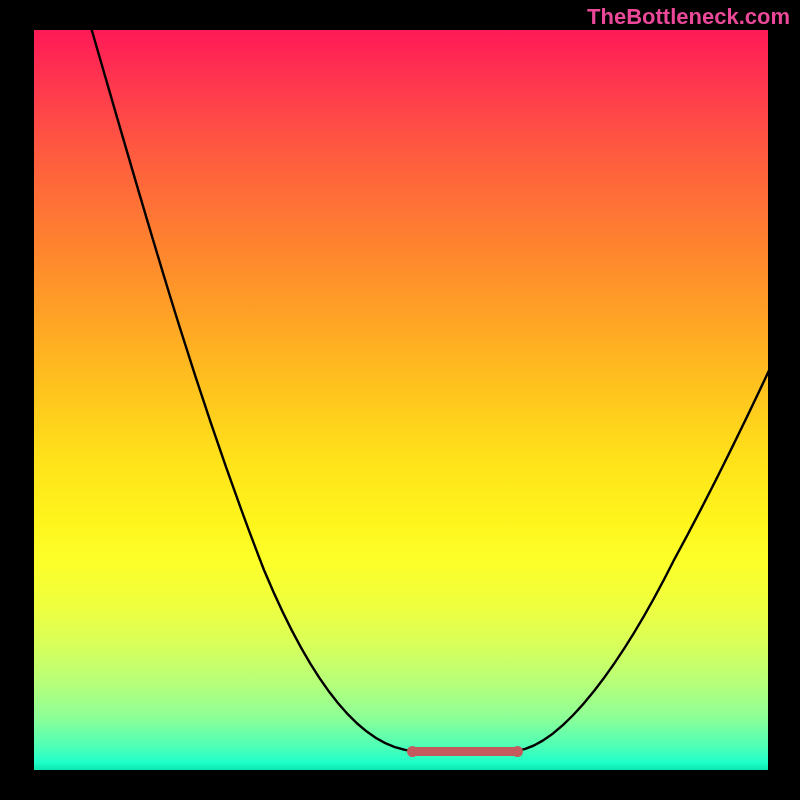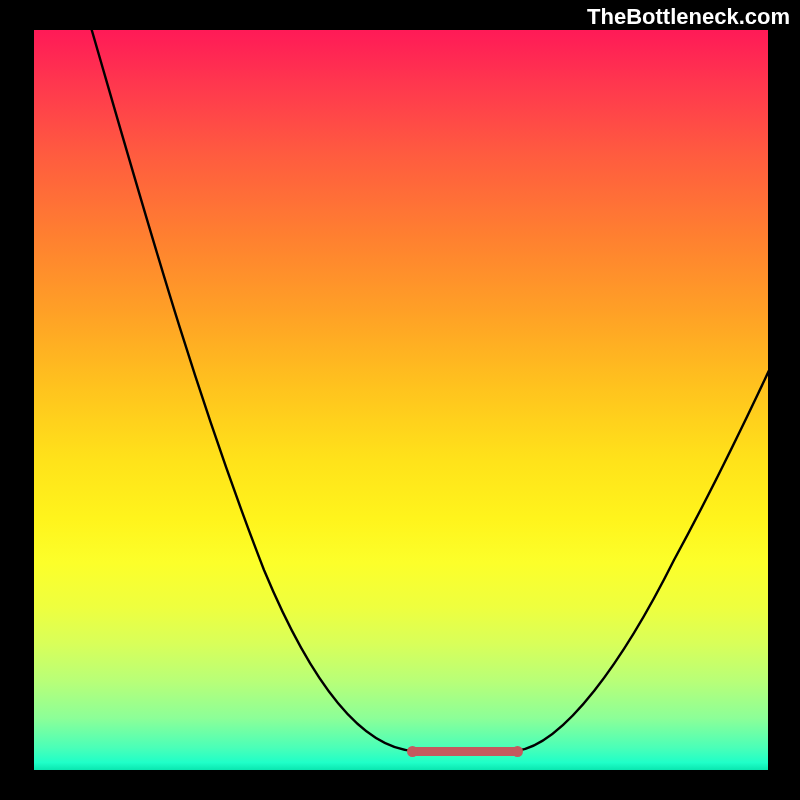--- a/index.html
+++ b/index.html
@@ -8,21 +8,21 @@
     height: 800px;
     background: #000;
     position: relative;
     font-family: Arial, sans-serif;
     overflow: hidden;
   }
   .watermark {
     position: absolute;
     top: 4px;
     right: 10px;
-    color: #ffffff;
+    color: #ec4899;
     font-size: 22px;
     font-weight: bold;
     z-index: 10;
   }
   .plot-area {
     position: absolute;
     left: 34px;
     top: 30px;
     width: 734px;
     height: 740px;

